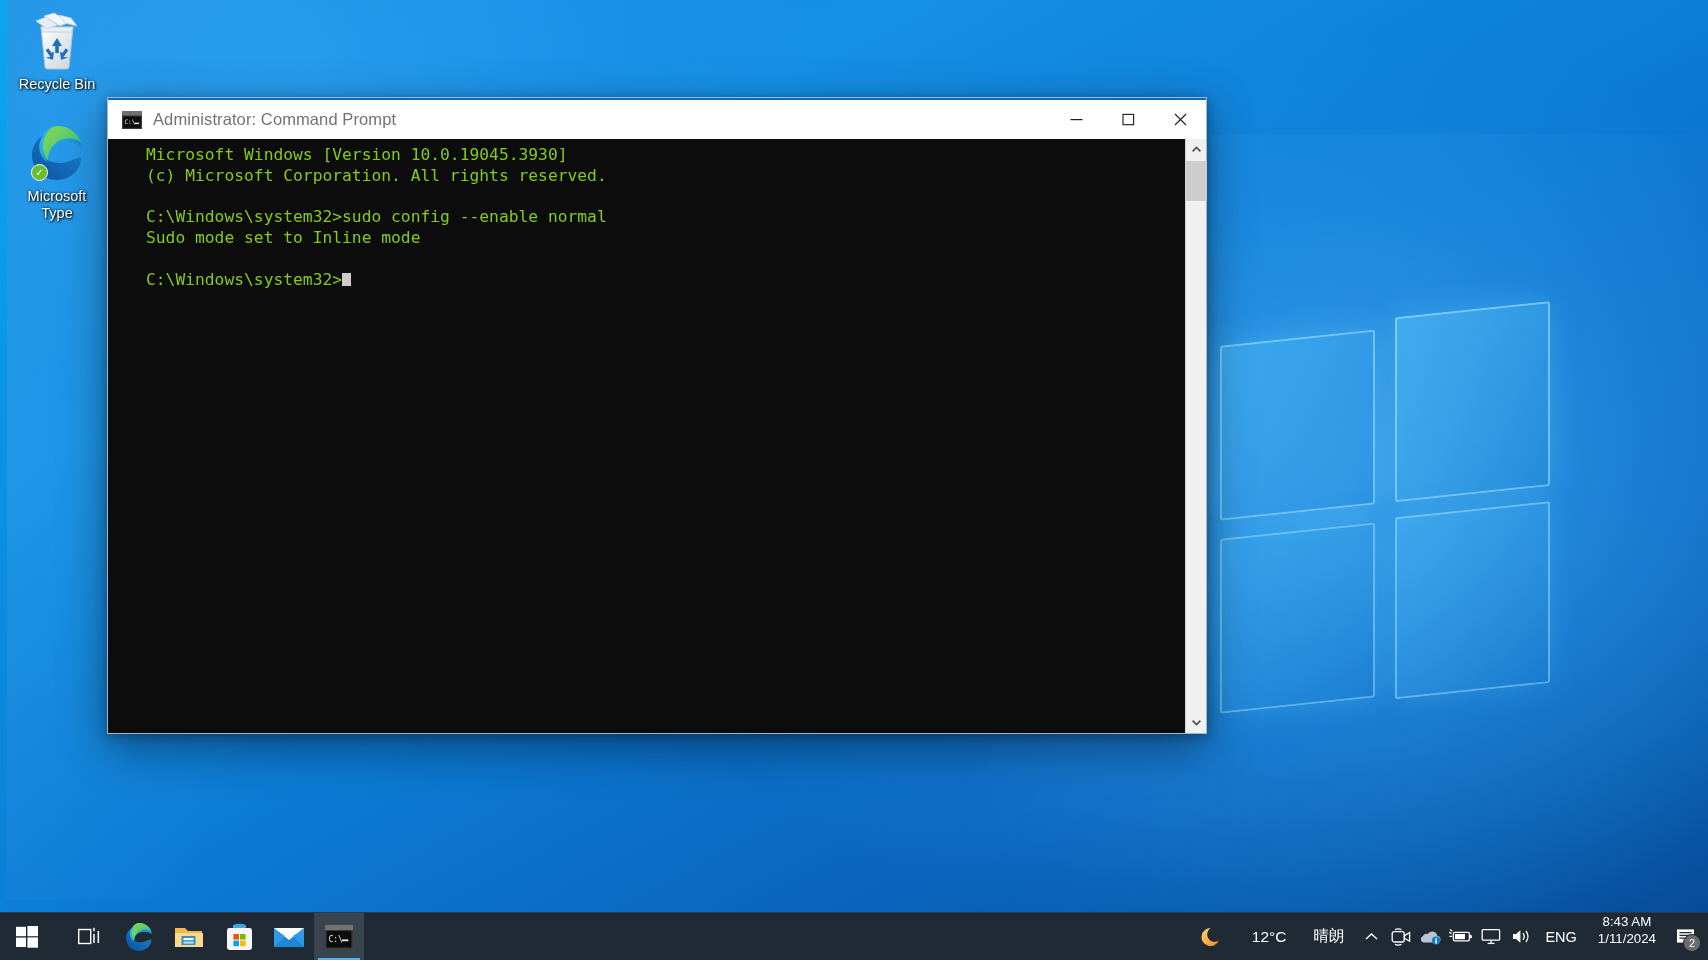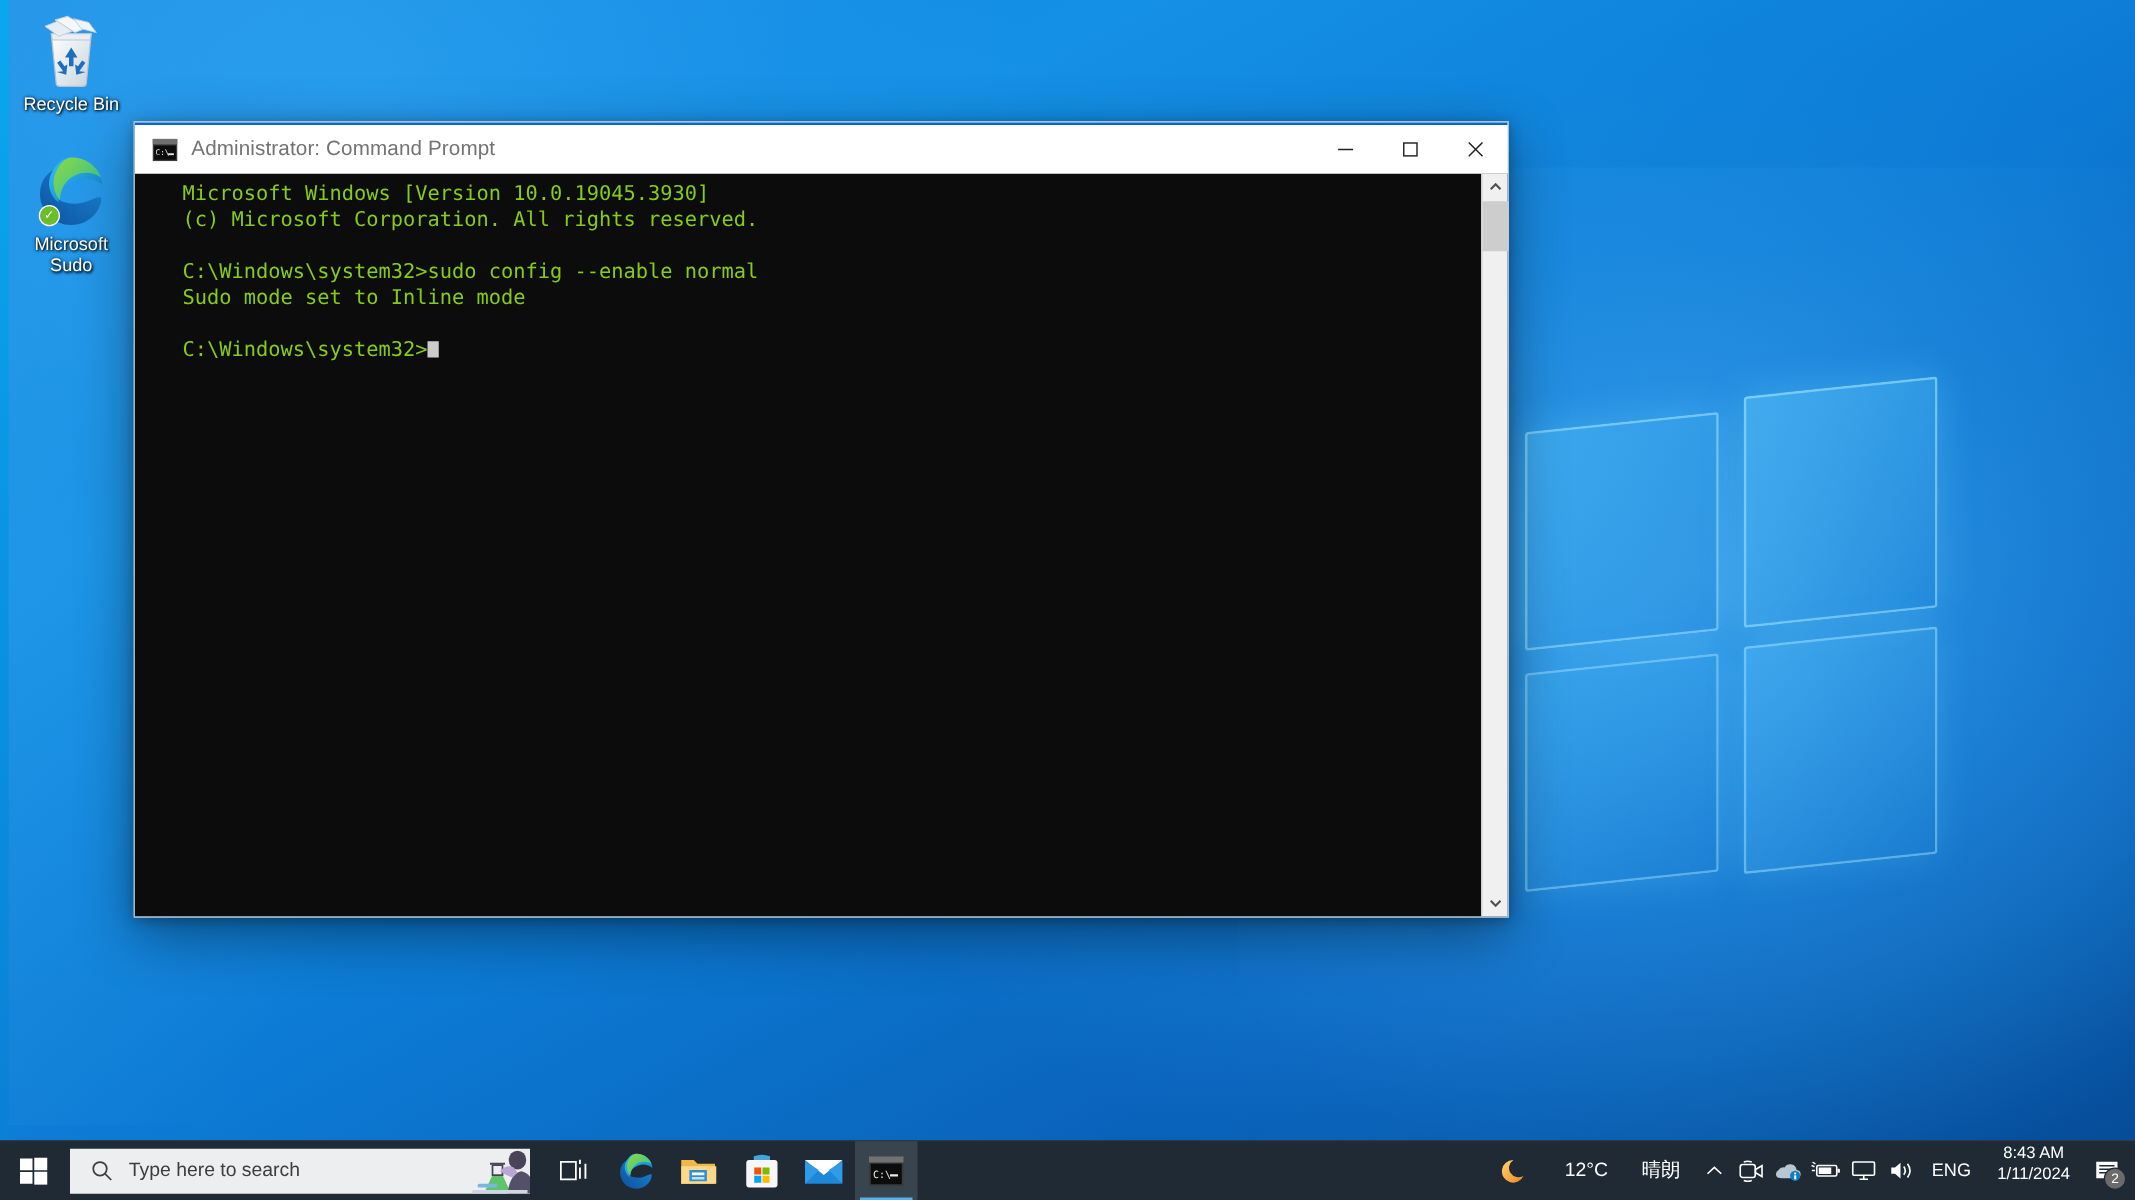--- a/index.html
+++ b/index.html
@@ -190,21 +190,21 @@
         </linearGradient>
       </defs>
       <path d="M53 34 C53 47 41 56 29 56 C15 56 4 45 4 31 C4 20 11 12 20 10 C12 15 10 24 14 31 C19 39 32 41 42 37 C47 35 51 33 53 34 Z" fill="url(#eg1)"></path>
       <path d="M29 2 C43 2 53 12 54 24 C50 20 43 18 36 19 C25 21 18 29 19 38 C12 33 9 23 13 15 C17 7 22 2 29 2 Z" fill="url(#eg2)"></path>
       <path d="M29 2 C40 2 49 8 53 18 C46 13 36 13 29 18 C23 22 20 29 20 36 C14 30 13 19 18 11 C21 6 25 2 29 2 Z" fill="url(#eg3)"></path>
     </svg>
     <div class="edge-badge">✓</div>
   </div>
   <div class="lbl">
     <div>Microsoft</div>
-    <div>Sudo</div>
+    <div>Type</div>
   </div>
 </div>
 
 <div id="cmd-window">
 
   <div id="cmd-titlebar">
     <svg class="tb-icon" viewBox="0 0 20 18">
       <rect x="0" y="0" width="20" height="18" fill="#3b3b3b"></rect>
       <rect x="0" y="0" width="20" height="4.5" fill="#6f6f6f"></rect>
       <rect x="1.3" y="5.4" width="17.4" height="11.4" fill="#0c0c0c"></rect>
@@ -261,37 +261,20 @@
 
   <div id="start-button">
     <svg width="22" height="22" viewBox="0 0 22 22">
       <rect x="0" y="0.8" width="10" height="9.4" fill="#fff"></rect>
       <rect x="11.4" y="0" width="10.6" height="10.2" fill="#fff"></rect>
       <rect x="0" y="11.6" width="10" height="9.4" fill="#fff"></rect>
       <rect x="11.4" y="11.4" width="10.6" height="10.3" fill="#fff"></rect>
     </svg>
   </div>
 
-  <div id="search-box">
-    <svg class="s-ico" width="17" height="17" viewBox="0 0 17 17">
-      <circle cx="7" cy="7" r="5.4" fill="none" stroke="#3d3d3d" stroke-width="1.4"></circle>
-      <path d="M11.1 11.1 L16 16" stroke="#3d3d3d" stroke-width="1.4"></path>
-    </svg>
-    <span class="s-txt" title="Type here to search">Type here to search</span>
-    <svg id="search-art" viewBox="0 0 128 36">
-      <path d="M92 34 l6-13 h8 l6 13 z" fill="#5fc36a"></path>
-      <path d="M98 21 l0-8 h8 l0 8 z" fill="none" stroke="#4a4458" stroke-width="1.4"></path>
-      <path d="M96 12 h12" stroke="#4a4458" stroke-width="1.6"></path>
-      <ellipse cx="118" cy="9" rx="7" ry="7.5" fill="#4a4458"></ellipse>
-      <path d="M110 36 q2-16 11-18 q10 2 11 18 z" fill="#55506a"></path>
-      <path d="M104 18 q5-6 11-3 l3 4 -4 4 -5-2 z" fill="#b9a6d6"></path>
-      <rect x="86" y="28" width="16" height="3" rx="1.5" fill="#79b7e0"></rect>
-      <rect x="82" y="33" width="44" height="3" fill="#cfd6e2"></rect>
-    </svg>
-  </div>
 
   <div class="tb-task" id="taskview">
     <svg width="22" height="20" viewBox="0 0 22 20">
       <rect x="0.7" y="2.5" width="12" height="14" fill="none" stroke="#fff" stroke-width="1.4"></rect>
       <rect x="15.2" y="0.8" width="1.5" height="3.4" fill="#fff"></rect>
       <rect x="15.2" y="7" width="1.5" height="9" fill="#fff"></rect>
       <rect x="19.6" y="4" width="1.5" height="12" fill="#fff"></rect>
     </svg>
   </div>
 

